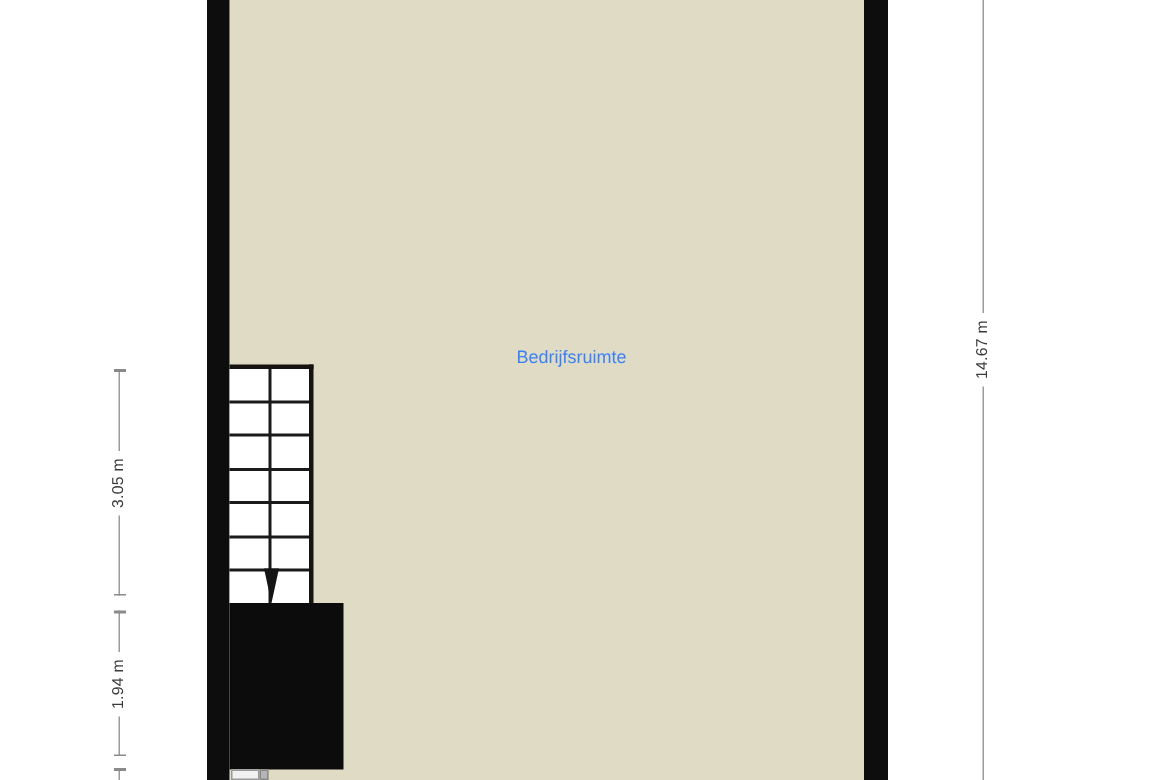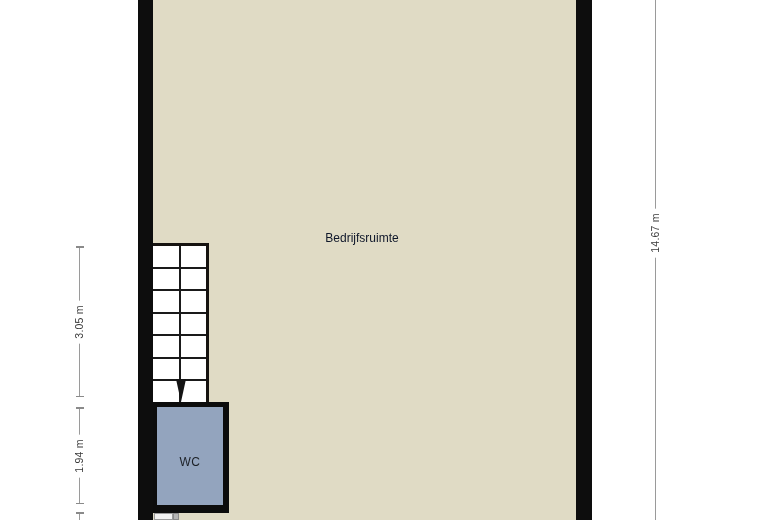--- a/index.html
+++ b/index.html
@@ -20,24 +20,24 @@
   
   .floor {
     left: 153px; top: 0; width: 423px; height: 520px;
     background: #E0DBC5;
   }
   .wall { background: #0D0D0D; }
   .wall-left  { left: 138px; top: 0; width: 15px; height: 520px; }
   .wall-right { left: 576px; top: 0; width: 16px; height: 520px; }
 
   .room-label {
-    left: 362px; top: 231px;
+    left: 381px; top: 231px;
     transform: translateX(-50%);
     font-size: 12px;
-    color: #0f172a;
+    color: #3b82f6;
     white-space: nowrap;
   }
 
   
   .stairs {
     left: 153px; top: 243px; width: 56px; height: 159px;
     border-top: 3px solid #161310;
     border-right: 3px solid #161310;
     box-sizing: border-box;
     background: #1a1a1a;
@@ -145,23 +145,20 @@
       <div class="tread"></div>
       <div class="tread"></div>
       <div class="tread"></div>
       <div class="tread"></div>
       <div class="tread"></div>
     </div>
     <div class="stairs-arrow"></div>
   </div>
 
   <div class="abs wc-walls"></div>
-  <div class="abs wc-room">
-    <span class="wc-label">WC</span>
-  </div>
 
   <div class="abs door-leaf"></div>
   <div class="abs door-jamb"></div>
 
   <div class="dim dim-stairs">
     <div class="line"></div>
     <div class="tick t-top"></div>
     <div class="tick t-bot"></div>
     <div class="dim-label">3.05 m</div>
   </div>

